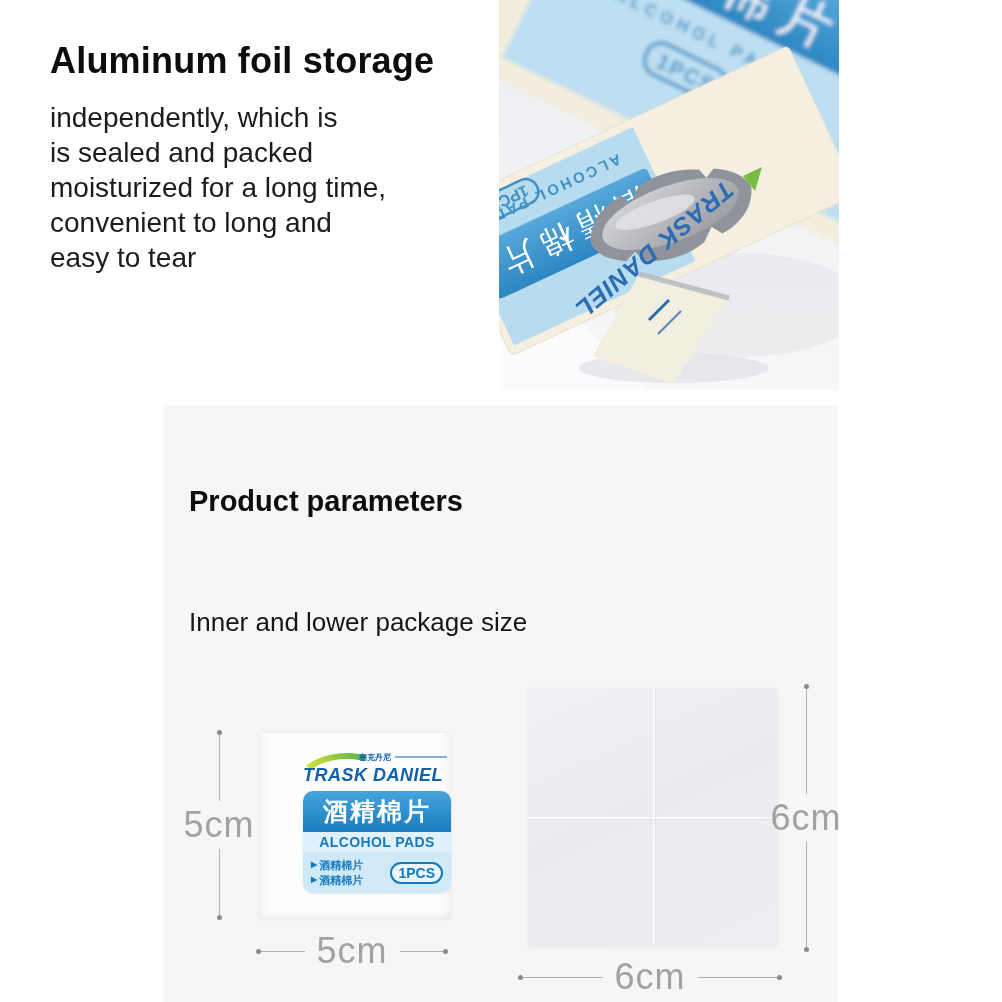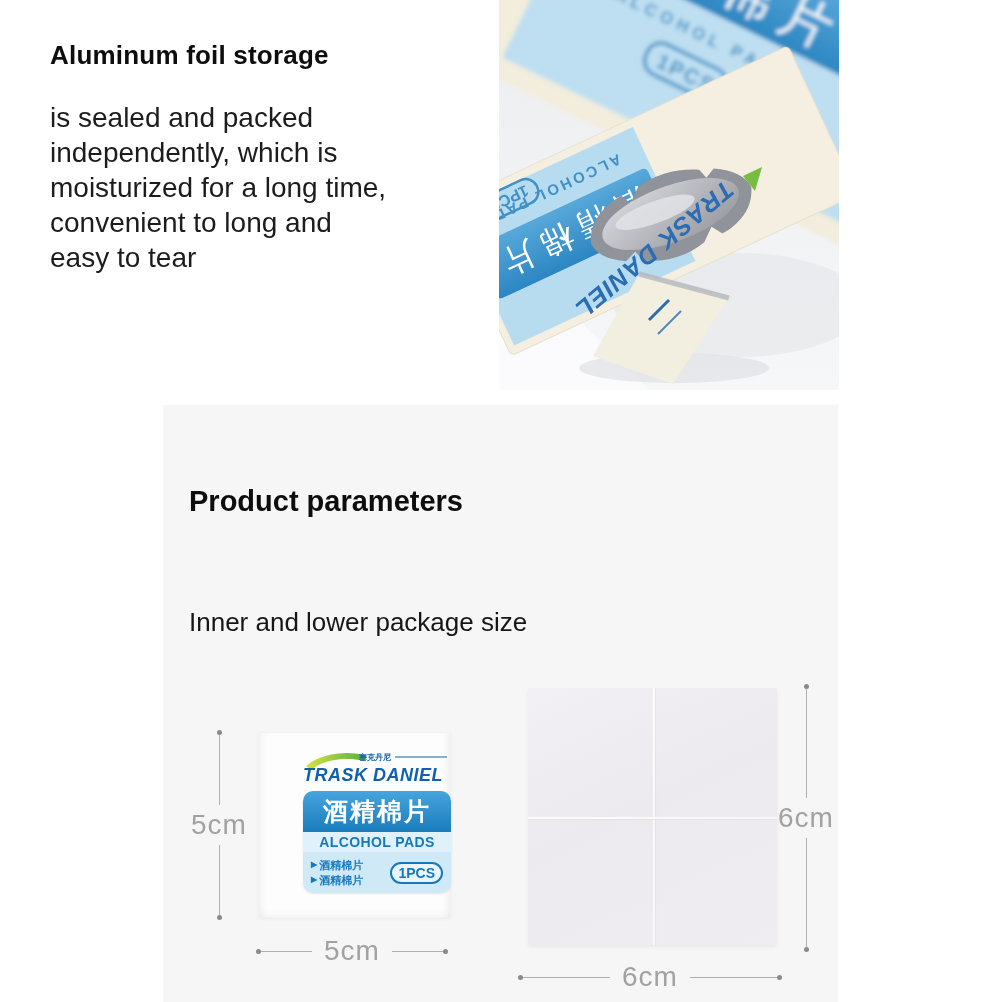--- a/index.html
+++ b/index.html
@@ -4,40 +4,40 @@
 <style>
   html,body{margin:0;padding:0}
   body{
     width:1002px;height:1002px;position:relative;background:#ffffff;
     font-family:"Liberation Sans",sans-serif;color:#1d1d1d;overflow:hidden;
   }
   .abs{position:absolute}
 
   
   .storage-heading{
-    left:50px;top:40px;font-size:26px;font-weight:700;color:#0d0d0d;letter-spacing:.2px;
+    left:50px;top:40px;font-size:36px;font-weight:700;color:#0d0d0d;letter-spacing:.2px;
   }
   .storage-body{left:50px;top:100px;font-size:28px;line-height:35px;color:#1c1c1c}
   .storage-body span{display:block}
 
   
   .photo-wrap{left:499px;top:0;width:340px;height:390px;overflow:hidden}
 
   
   .panel{left:163px;top:405px;width:675px;height:597px;background:#f6f6f6}
   .params-heading{left:26px;top:80px;font-size:29px;font-weight:700;color:#0d0d0d}
   .params-sub{left:26px;top:202px;font-size:26px;font-weight:400;color:#161616}
 
   
   .dim-v{display:flex;flex-direction:column;align-items:center}
   .dim-h{display:flex;flex-direction:row;align-items:center}
   .dim-seg-v{width:1px;flex:1;background:#b0b0b0}
   .dim-seg-h{height:1px;flex:1;background:#b0b0b0}
   .dim-dot{width:5px;height:5px;border-radius:50%;background:#8a8a8a;flex:none}
-  .dim-label{color:#a2a2a2;font-size:28px;letter-spacing:1px;line-height:1}
+  .dim-label{color:#a2a2a2;font-size:36px;letter-spacing:1px;line-height:1}
   .dim-v .dim-label{margin:6px 0}
   .dim-h .dim-label{margin:0 12px}
 
   
   .packet{
     left:95px;top:327px;width:193px;height:186px;background:#fdfdfd;box-sizing:border-box;
     box-shadow:inset 0 0 0 1px #f2f2f2,
                inset 10px 0 12px -10px rgba(0,0,0,.10),
                inset -10px 0 12px -10px rgba(0,0,0,.10),
                inset 0 -10px 12px -10px rgba(0,0,0,.07),
@@ -72,22 +72,22 @@
   .fold-h{position:absolute;top:50%;left:0;height:2px;width:100%;
     background:linear-gradient(90deg,rgba(255,255,255,.85),rgba(255,255,255,.55));
     box-shadow:0 1px 1px rgba(0,0,0,.04)}
 </style>
 </head>
 <body>
 
 <div class="abs storage-heading">Aluminum foil storage</div>
 
 <div class="abs storage-body">
+  <span>independently, which is</span>
   <span>is sealed and packed</span>
-  <span>independently, which is</span>
   <span>moisturized for a long time,</span>
   <span>convenient to long and</span>
   <span>easy to tear</span>
 </div>
 
 <div class="abs photo-wrap">
   <svg width="340" height="390" viewBox="0 0 340 390">
     <defs>
       <linearGradient id="bgG" x1="0" y1="0" x2="0" y2="1">
         <stop offset="0" stop-color="#ecedf0"></stop>

